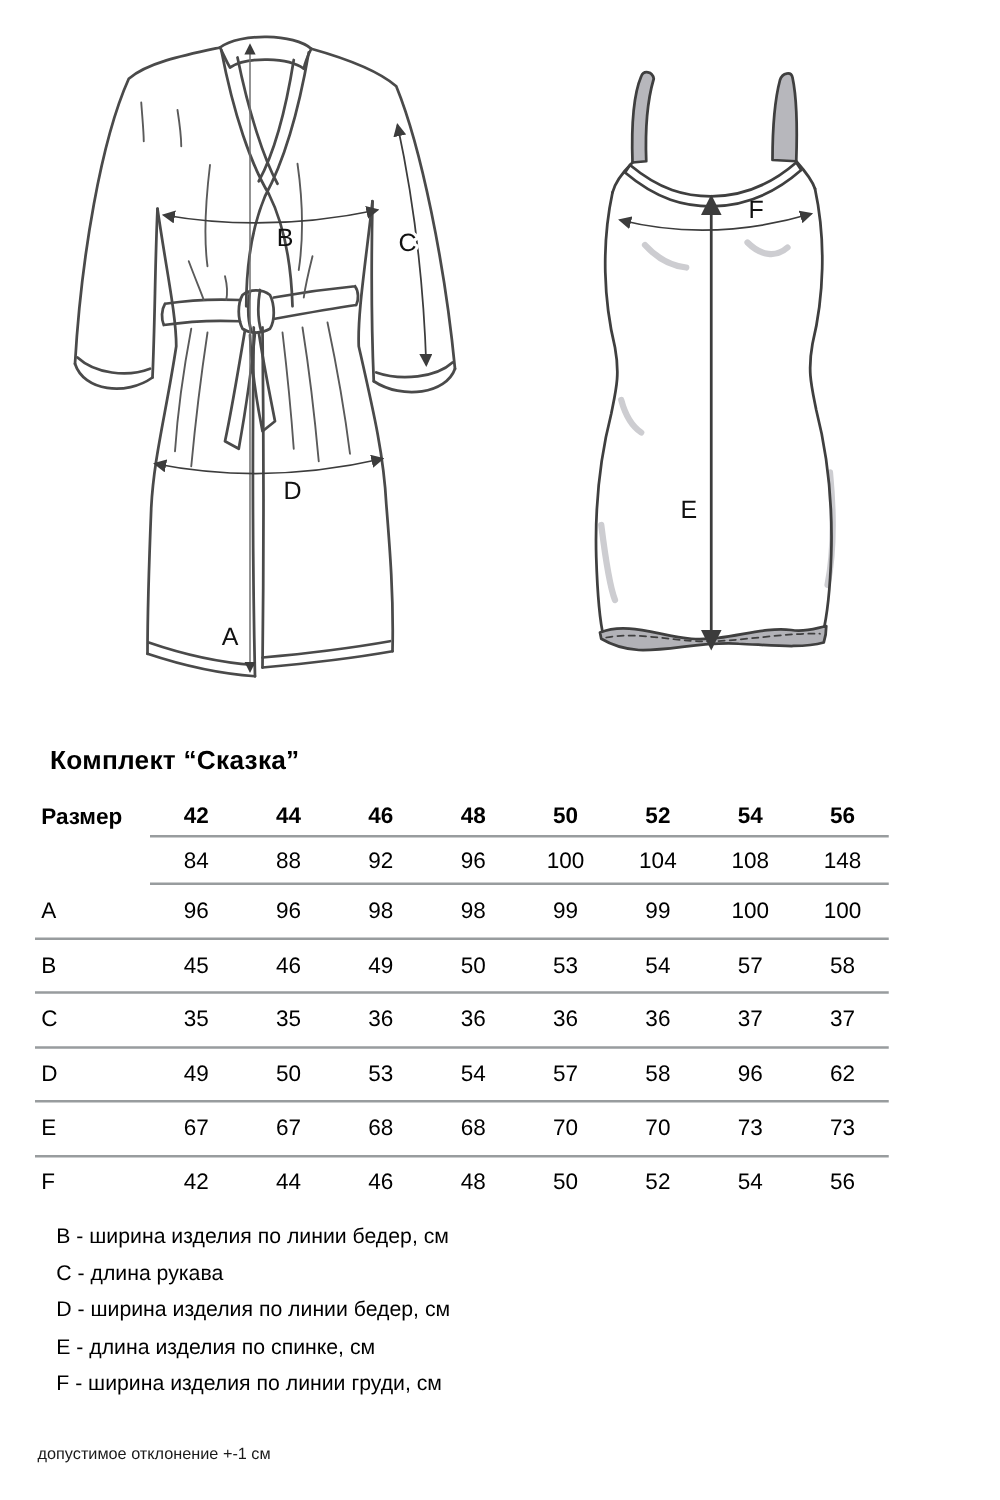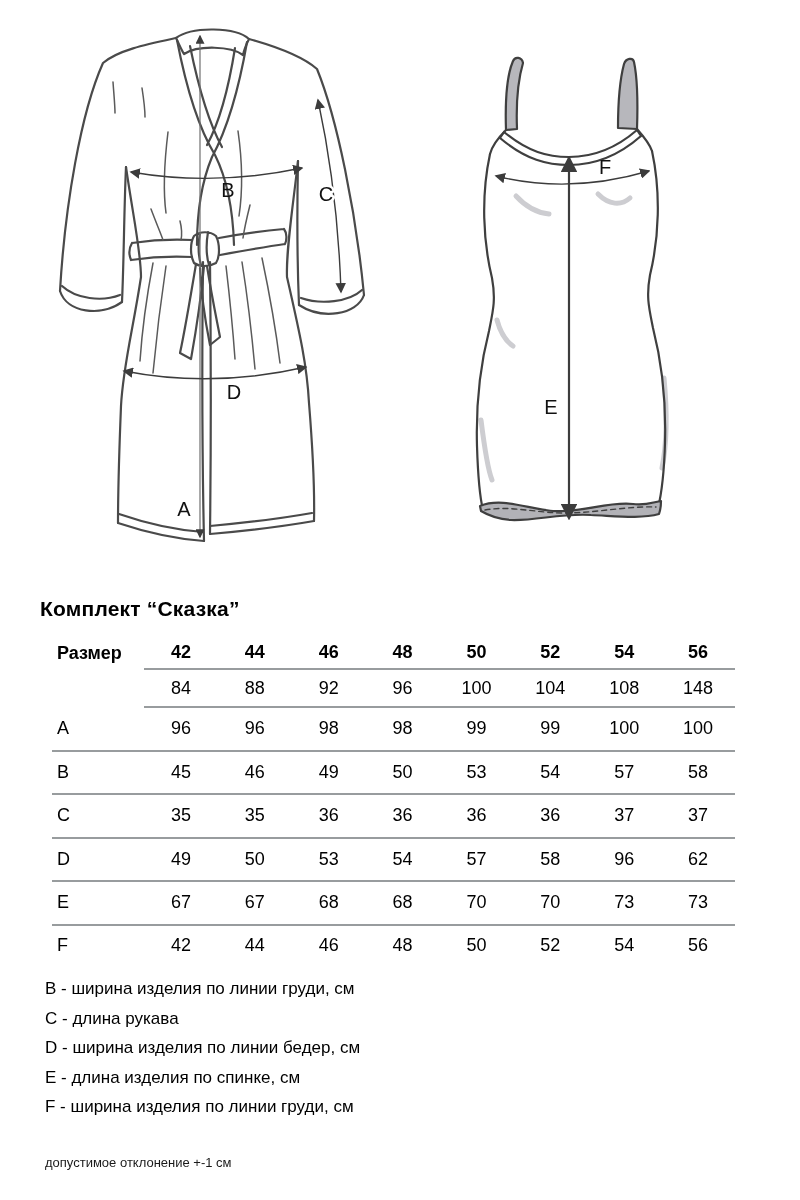--- a/index.html
+++ b/index.html
@@ -4,36 +4,36 @@
 <style>
   html,body{margin:0;padding:0;background:#ffffff;}
   body{font-family:"Liberation Sans", sans-serif; color:#000;}
   .page{position:relative;width:800px;height:1200px;background:#fff;overflow:hidden;}
 
   .diagrams{position:absolute;left:0;top:0;}
 
   .title{position:absolute;left:40px;top:574px;font-size:21px;font-weight:700;letter-spacing:.2px;margin-top:23px;}
 
   
-  .size-table{position:absolute;left:52px;top:636px;width:683px;font-size:18px;}
+  .size-table{position:absolute;left:28px;top:636px;width:683px;font-size:18px;}
   .trow{display:flex;align-items:stretch;height:43.5px;box-sizing:border-box;}
   .trow.header{height:34px;}
   .trow.r84{height:38px;justify-content:center;}
   .trow.last{height:40px;}
   .tlabel{width:92px;display:flex;align-items:center;padding-left:5px;box-sizing:border-box;}
   .tvalues{flex:1;display:flex;align-items:center;box-sizing:border-box;}
   .tcell{flex:1;text-align:center;}
   .bold{font-weight:700;}
   .trow.partial .tvalues{border-bottom:2px solid #989c9e;}
   .trow.full{border-bottom:2px solid #989c9e;}
 
   
   .legend{position:absolute;left:45px;top:974px;font-size:17px;}
   .legend-line{height:29.5px;line-height:29.5px;white-space:pre;}
-  .footnote{position:absolute;left:45px;top:1155px;font-size:13px;color:#1a1a1a;}
+  .footnote{position:absolute;left:30px;top:1155px;font-size:13px;color:#1a1a1a;}
 
   svg text{font-family:"Liberation Sans", sans-serif;font-size:20px;fill:#111;}
   svg text.halo{paint-order:stroke;stroke:#ffffff;stroke-width:5px;stroke-linejoin:round;}
 </style>
 </head>
 <body>
 
 <div class="page">
 
   <svg class="diagrams" width="800" height="568" viewBox="0 0 800 568" aria-hidden="true">
@@ -226,21 +226,21 @@
             <div class="tcell">50</div>
             <div class="tcell">52</div>
             <div class="tcell">54</div>
             <div class="tcell">56</div>
           </div>
         </div>
       </div>
   </div>
 
   <div class="legend">
-      <div class="legend-line">B - ширина изделия по линии груди, см</div>
+      <div class="legend-line">B - ширина изделия по линии бедер, см</div>
       <div class="legend-line">C - длина рукава</div>
       <div class="legend-line">D - ширина изделия по линии бедер, см</div>
       <div class="legend-line">E - длина изделия по спинке, см</div>
       <div class="legend-line">F - ширина изделия по линии груди, см</div>
     </div>
 
   <div class="footnote">допустимое отклонение +-1 см</div>
 
 </div>
 

